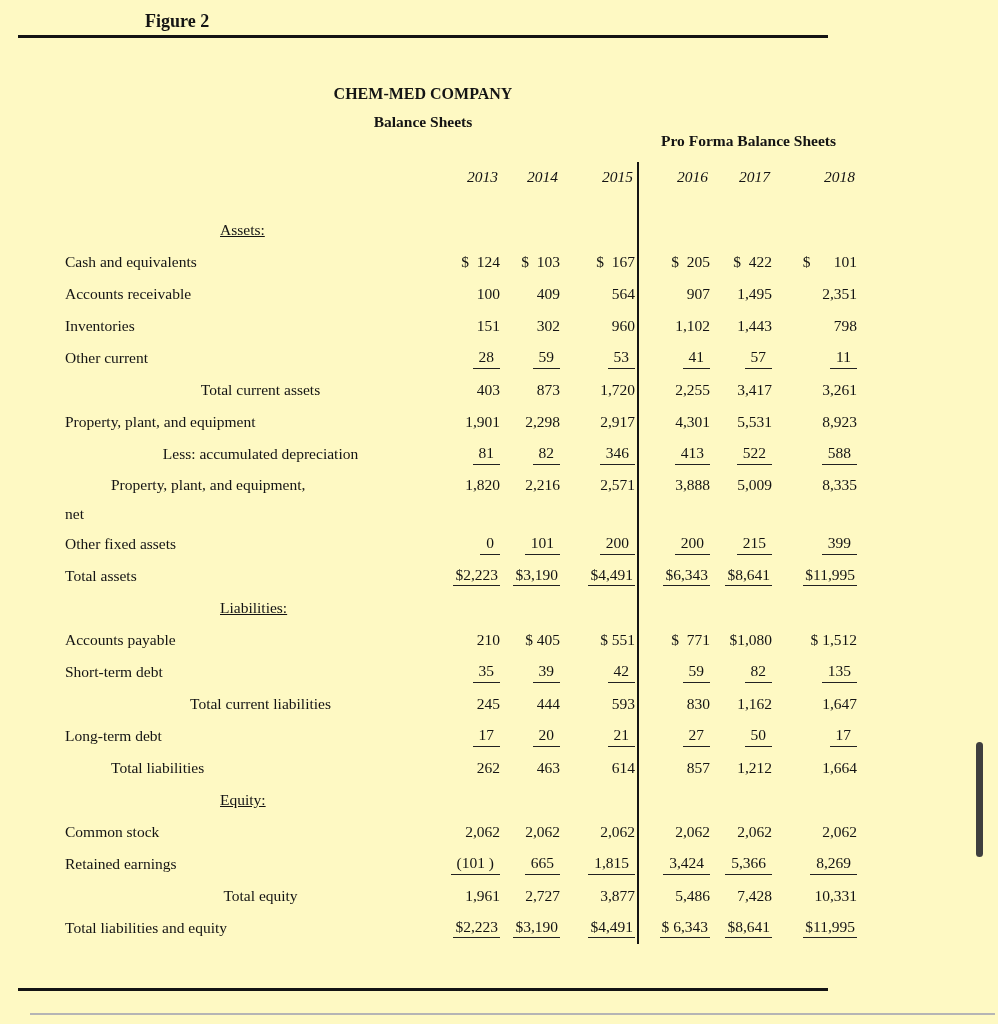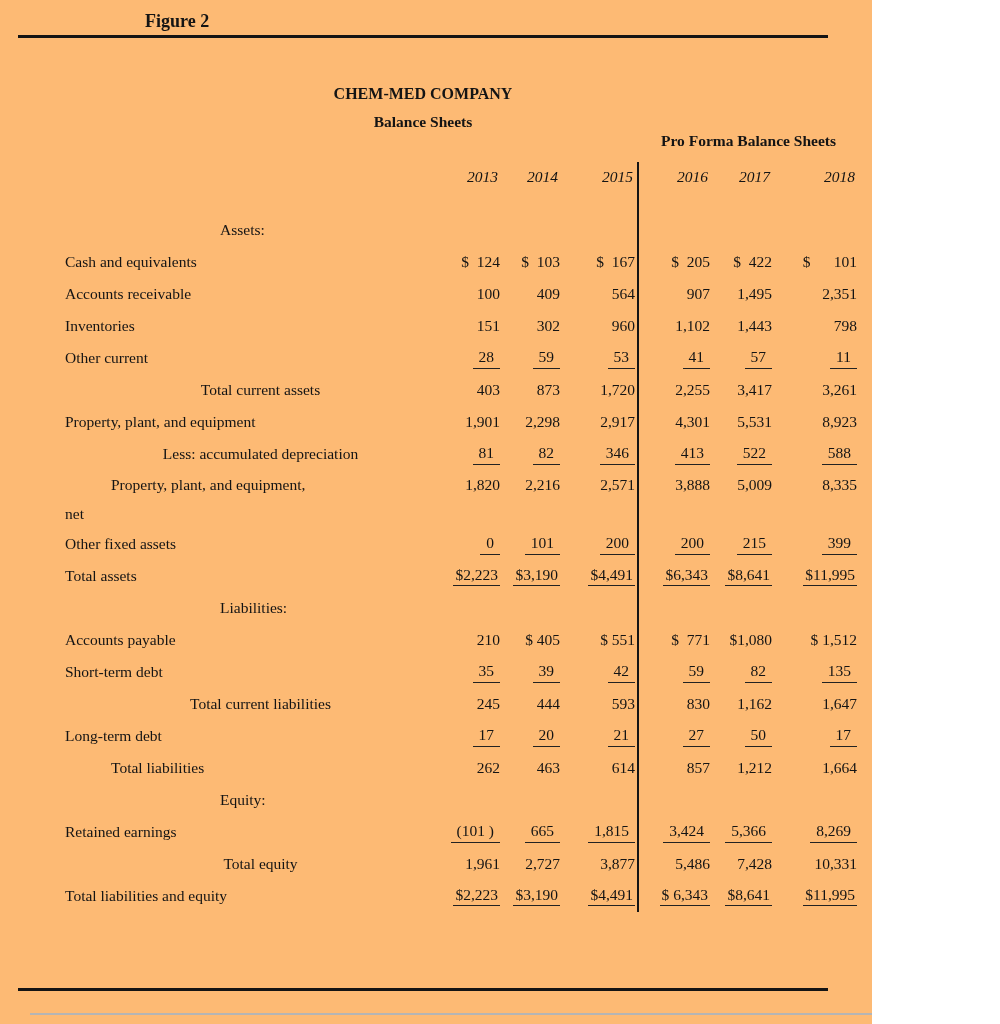--- a/index.html
+++ b/index.html
@@ -1,21 +1,21 @@
 <!DOCTYPE html>
 <html><head>
 <meta charset="utf-8">
 <style>
   * { margin: 0; padding: 0; box-sizing: border-box; }
   html, body { background: #ffffff; }
   .page {
     position: relative;
-    width: 872px;
+    width: 998px;
     height: 1024px;
-    background: #fdba74;
+    background: #fef9c3;
     font-family: "Liberation Serif", serif;
     color: #141414;
     overflow: hidden;
   }
   .figure-label {
     position: absolute;
     left: 145px;
     top: 11px;
     font-size: 18px;
     font-weight: bold;
@@ -63,21 +63,21 @@
     font-style: italic;
     text-align: right;
     padding-right: 4px;
   }
 
   tbody td { height: 32px; vertical-align: middle; }
   td.label { white-space: nowrap; }
   td.label.ind0 { padding-left: 0; }
   td.label.ind1 { padding-left: 26px; text-align: center; }
   td.label.ind2 { padding-left: 46px; }
-  td.label.section { padding-left: 155px; }
+  td.label.section { padding-left: 155px; text-decoration: underline; }
   td.val {
     text-align: right;
     padding-right: 2px;
     white-space: pre;
   }
   .div-l { border-left: 2px solid #151515; }
 
   tr.wrap-row td { vertical-align: top; line-height: 30px; }
   tr.wrap-row td.label div { line-height: 29px; }
   tr.wrap-row td.label .outdent2 { margin-left: -46px; }
@@ -317,20 +317,29 @@
         <tr>
           <td class="label section">Equity:</td>
           <td class="val"></td>
           <td class="val"></td>
           <td class="val"></td>
           <td class="val div-l"></td>
           <td class="val"></td>
           <td class="val"></td>
         </tr>
         <tr>
+          <td class="label ind0">Common stock</td>
+          <td class="val"><span>2,062</span></td>
+          <td class="val"><span>2,062</span></td>
+          <td class="val"><span>2,062</span></td>
+          <td class="val div-l"><span>2,062</span></td>
+          <td class="val"><span>2,062</span></td>
+          <td class="val"><span>2,062</span></td>
+        </tr>
+        <tr>
           <td class="label ind0">Retained earnings</td>
           <td class="val"><span class="u">(101 )</span></td>
           <td class="val"><span class="u">665</span></td>
           <td class="val"><span class="u">1,815</span></td>
           <td class="val div-l"><span class="u">3,424</span></td>
           <td class="val"><span class="u">5,366</span></td>
           <td class="val"><span class="u">8,269</span></td>
         </tr>
         <tr>
           <td class="label ind1">Total equity</td>

